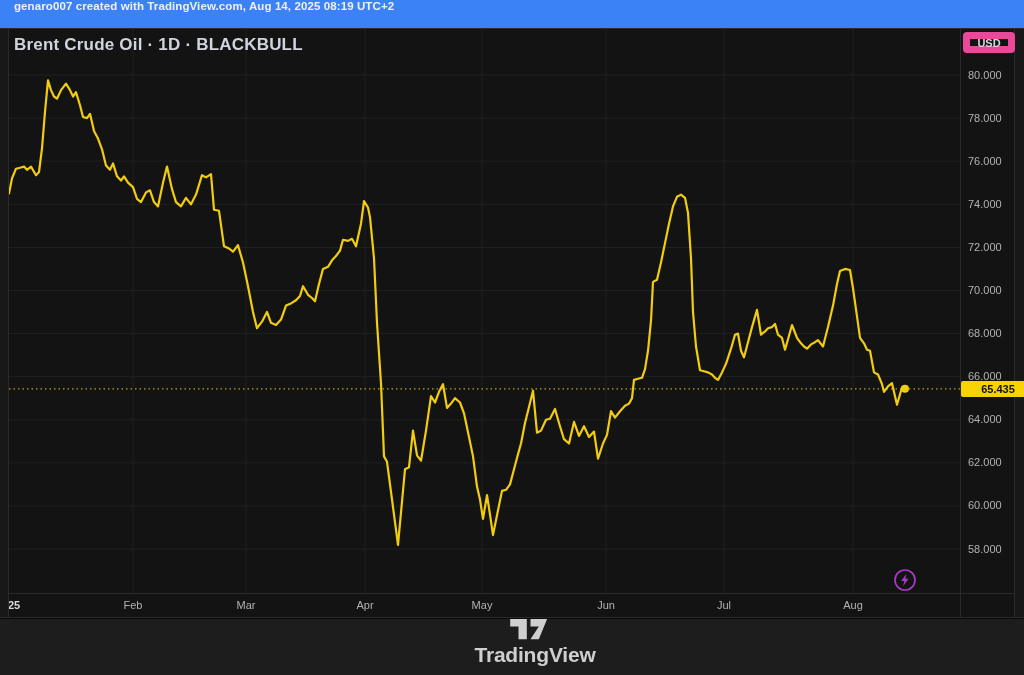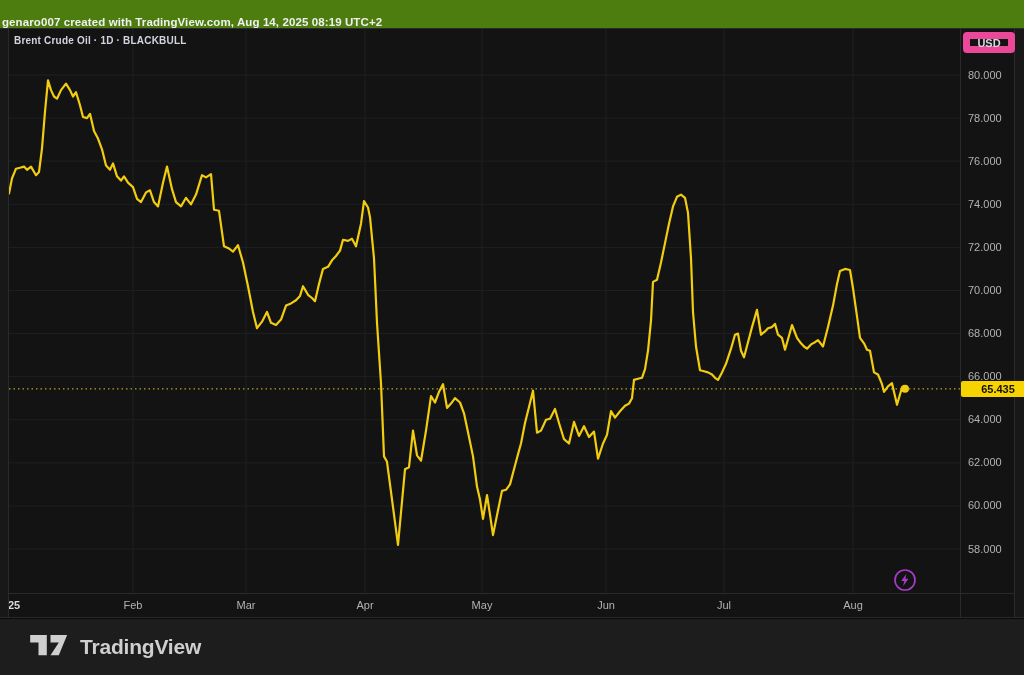--- a/index.html
+++ b/index.html
@@ -1,28 +1,28 @@
 <!DOCTYPE html>
 <html><head>
 <meta charset="utf-8">
 <style>
   html,body{margin:0;padding:0;background:#161616;}
   body{width:1024px;height:675px;font-family:"Liberation Sans",sans-serif;-webkit-font-smoothing:antialiased;}
-  .topbar{height:28px;background:#4d7c0f;display:flex;align-items:flex-end;padding-left:2px;box-sizing:border-box;}
+  .topbar{height:28px;background:#3b82f6;display:flex;align-items:flex-start;padding-left:14px;box-sizing:border-box;}
   .topbar span{color:#f0f0f0;font-size:11.5px;font-weight:bold;letter-spacing:.1px;}
   .chart-wrap{position:relative;width:1024px;height:590px;background:#131313;}
   .chart-svg{position:absolute;left:0;top:0;}
-  .chart-title{position:absolute;left:14px;top:7px;color:#d1d4dc;font-size:10px;font-weight:bold;letter-spacing:.2px;z-index:3;}
+  .chart-title{position:absolute;left:14px;top:7px;color:#d1d4dc;font-size:17px;font-weight:bold;letter-spacing:.2px;z-index:3;}
   .usd-btn{position:absolute;left:963px;top:4px;width:52px;height:21px;border:7px solid #ec4899;border-radius:4px;
            color:#d5d8dc;font-size:11px;font-weight:bold;display:flex;align-items:center;justify-content:center;
            box-sizing:border-box;background:transparent;cursor:pointer;z-index:3;}
   .price-badge{position:absolute;left:961px;top:353px;width:74px;height:16px;background:#f7d400;border-radius:2px;
            color:#111;font-size:11px;font-weight:bold;display:flex;align-items:center;justify-content:center;z-index:3;}
   .boost-btn{position:absolute;left:892px;top:539px;width:26px;height:26px;cursor:pointer;z-index:3;}
-  .footer{height:57px;background:#1d1d1d;border-top:1px solid #0a0a0a;display:flex;align-items:center;padding-left:30px;box-sizing:border-box;}
+  .footer{height:57px;background:#1d1d1d;border-top:1px solid #0a0a0a;display:flex;align-items:center;padding-left:46px;box-sizing:border-box;flex-direction:column;}
   .footer .mark{margin-right:9px;display:flex;align-items:center;}
   .footer .word{color:#cfcfcf;font-size:21px;font-weight:bold;letter-spacing:-0.2px;}
 </style>
 </head>
 <body>
 
 <div class="topbar">
   <span>genaro007 created with TradingView.com, Aug 14, 2025 08:19 UTC+2</span>
 </div>
 

